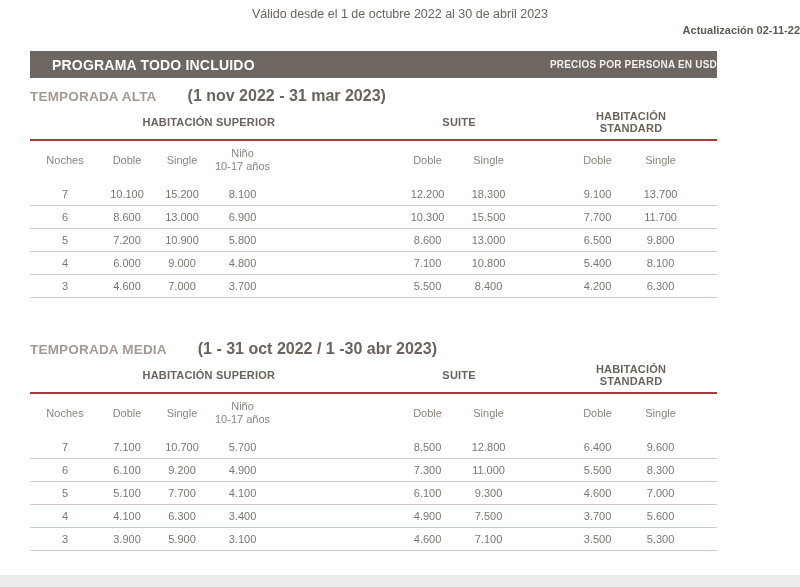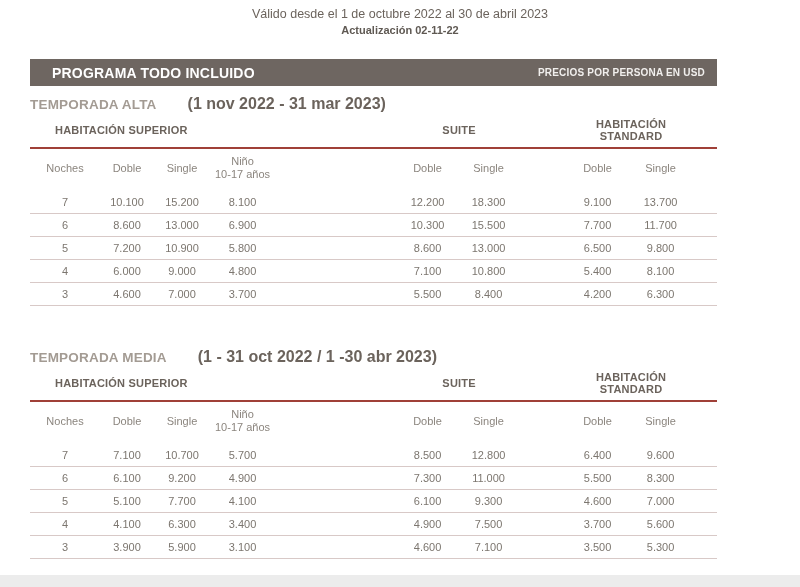--- a/index.html
+++ b/index.html
@@ -18,48 +18,48 @@
     width:800px;height:587px;background:#ffffff;
     font-family:"Liberation Sans", sans-serif;
     -webkit-font-smoothing:antialiased;
   }
   .page{position:relative;width:800px;height:587px;background:#fff;overflow:hidden;}
 
   
   .doc-header{text-align:center;padding-top:4px;}
   .doc-title{font-size:16px;line-height:18px;font-weight:bold;color:var(--title-red);letter-spacing:-0.2px;}
   .doc-subtitle{font-size:12.5px;line-height:15px;margin-top:3px;color:var(--text-dark);}
-  .doc-updated{font-size:11px;line-height:13px;margin-top:2px;font-weight:bold;color:#5f5953;}
+  .doc-updated{font-size:11px;line-height:13px;margin-top:2px;font-weight:bold;color:#5f5953;text-align:right;}
 
   .container{margin-left:30px;width:687px;}
 
   
   .band{
-    margin-top:22px;height:27px;background:var(--band-bg);
+    margin-top:14px;height:27px;background:var(--band-bg);
     display:flex;align-items:center;justify-content:space-between;
-    padding:0 12px 0 22px;
+    padding:0 0 0 22px;
   }
   .band-left{color:#fff;font-size:14px;font-weight:bold;letter-spacing:0.2px;}
   .band-right{color:#f1efed;font-size:10px;font-weight:bold;letter-spacing:0.2px;}
 
   
   .season-heading{margin-top:9px;height:17px;display:flex;align-items:baseline;white-space:nowrap;gap:26px;}
   .season-title{font-size:13.5px;font-weight:bold;color:var(--text-light);letter-spacing:0.2px;margin-right:5px;}
   .season-dates{font-size:16px;font-weight:bold;color:var(--text-dark);}
 
   
   table.tariff{border-collapse:collapse;table-layout:fixed;width:687px;margin-top:2px;}
   table.tariff th,table.tariff td{padding:0;font-weight:normal;vertical-align:middle;}
 
   tr.group-row th{
     font-size:11px;font-weight:bold;color:var(--text-dark);
     padding:4px 0 5px 0;letter-spacing:0.2px;
     border-bottom:2px solid var(--rule-red);
   }
-  tr.group-row th.g-left{text-align:left;padding-left:25px;}
+  tr.group-row th.g-left{text-align:right;padding-left:25px;}
 
   tr.colhead-row th{
     font-size:11px;color:var(--text-mid);text-align:center;
     padding:6px 0 10px 0;line-height:13px;
   }
   tr.colhead-row .two-line span{display:block;}
 
   table.tariff tbody td{
     font-size:11px;color:var(--text-gray);text-align:center;
     padding:5px 0 5px 0;height:13px;

